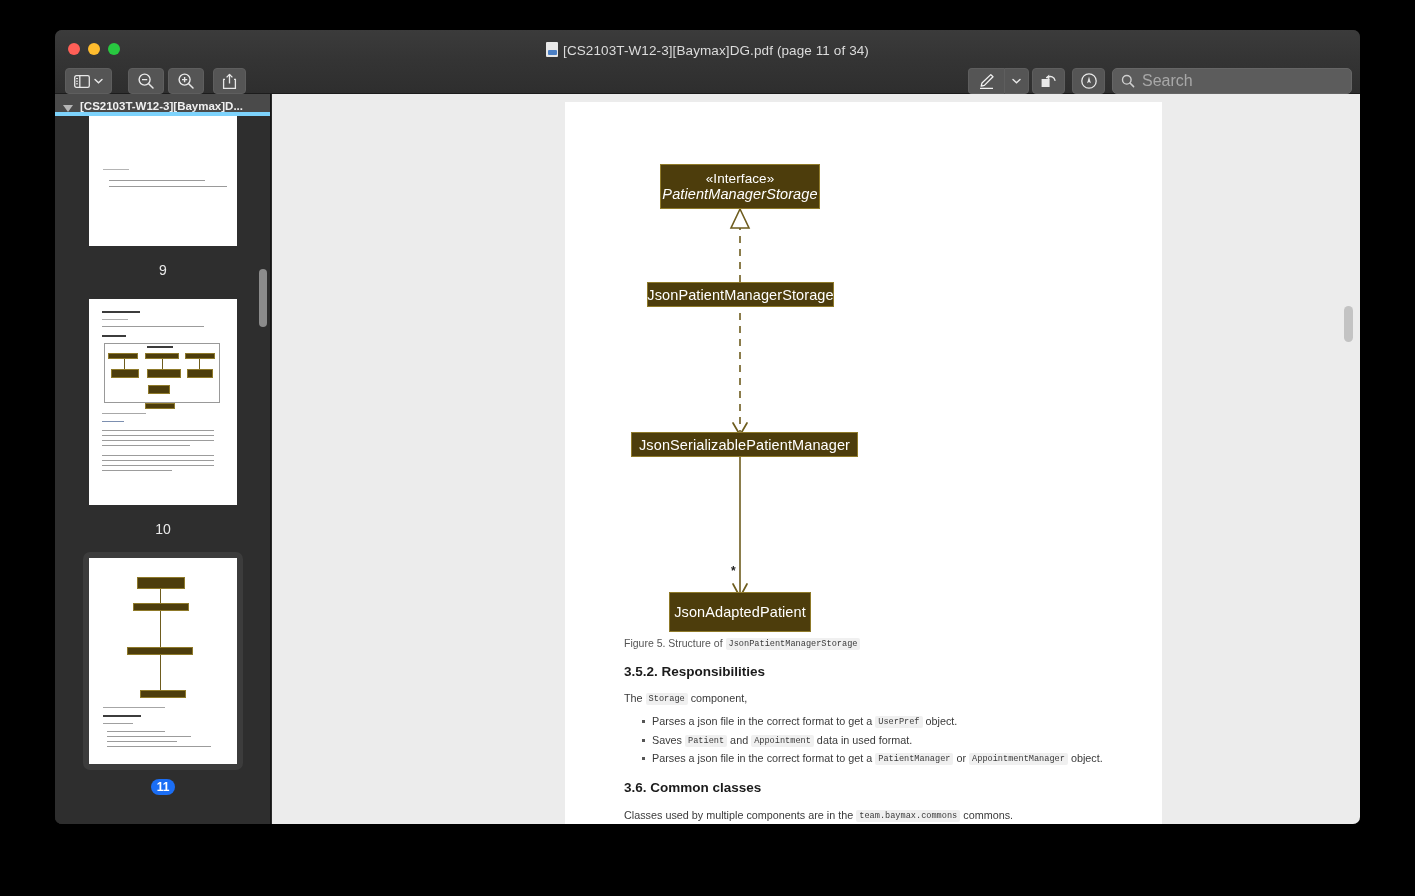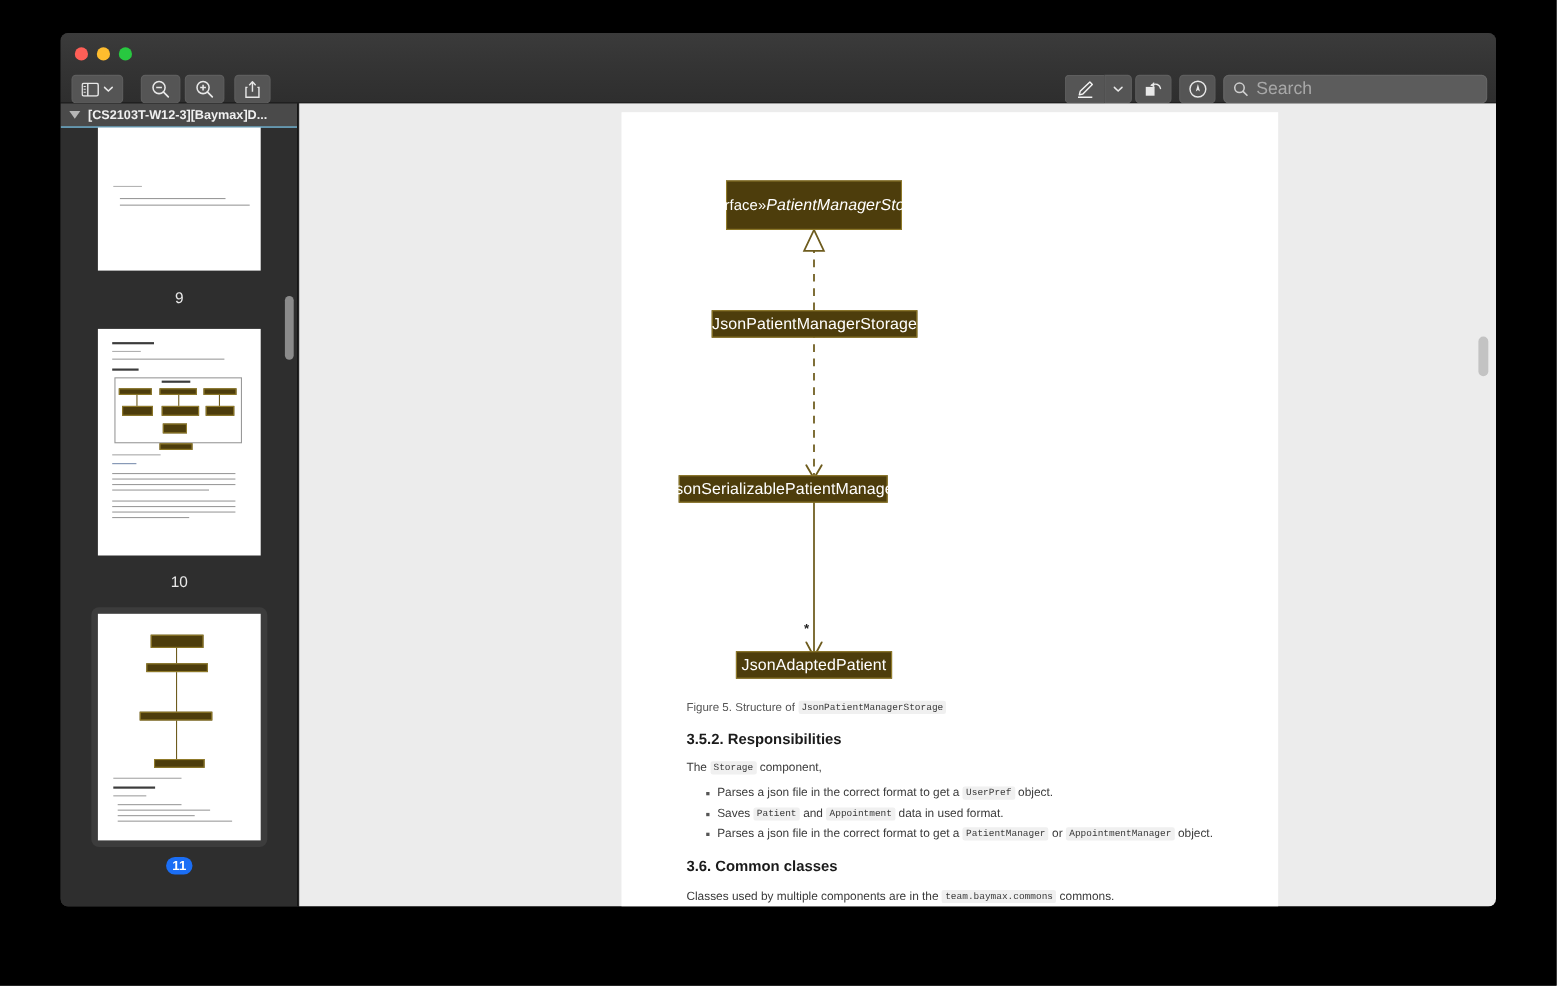--- a/index.html
+++ b/index.html
@@ -98,22 +98,22 @@
   #sidebar {
     position: absolute; left: 0; top: 0;
     width: 216px; height: 100%;
     background: #2e2e2e;
     border-right: 1px solid #151515;
     overflow: hidden;
   }
   #sidebar-header {
     height: 22px; width: 100%;
     background: #4a4a4a;
-    border-bottom: 1px solid #7dd3fc;
-    display: flex; align-items: center;
+    border-bottom: 4px solid #7dd3fc;
+    display: flex; align-items: flex-end;
     padding-left: 8px;
   }
   #sidebar-header .disc {
     width: 0; height: 0; margin-right: 7px;
     border-left: 5px solid transparent;
     border-right: 5px solid transparent;
     border-top: 7px solid #b6b6b6;
   }
   #sidebar-title {
     color: #f0f0f0; font-size: 11.5px; font-weight: bold;
@@ -179,21 +179,21 @@
     background: #c3c3c3; border-radius: 5px;
   }
 
   
   #uml { position: absolute; left: 0; top: 0; width: 597px; height: 540px; }
   .uml-box {
     position: absolute;
     background: #4d3d0c;
     border: 1.2px solid #8f7a2a;
     color: #ffffff;
-    display: flex; flex-direction: row;
+    display: flex; flex-direction: column;
     align-items: center; justify-content: center;
     font-size: 14.5px;
     white-space: nowrap;
     letter-spacing: 0.1px;
   }
   .uml-box .stereo { font-size: 13.5px; line-height: 15px; }
   .uml-box .iname  { font-style: italic; line-height: 16px; }
   .mult {
     position: absolute; color: #222; font-size: 12px; font-weight: bold;
   }
@@ -231,20 +231,23 @@
 </head>
 <body>
 
 <div id="window">
 
   <div id="titlebar">
     <div class="traffic close"></div>
     <div class="traffic min"></div>
     <div class="traffic max"></div>
 
+    <div id="title-center">
+      <span class="docicon"></span><span>[CS2103T-W12-3][Baymax]DG.pdf (page 11 of 34)</span>
+    </div>
 
     <div class="tbtn" id="btn-sidebar">
       <span>
         <svg class="ic" width="16" height="13" viewBox="0 0 16 13">
           <rect x="0.7" y="0.7" width="14.6" height="11.6" rx="1.6" fill="none" stroke="#e8e8e8" stroke-width="1.3"></rect>
           <line x1="5.8" y1="0.7" x2="5.8" y2="12.3" stroke="#e8e8e8" stroke-width="1.3"></line>
           <line x1="2" y1="3.6" x2="4" y2="3.6" stroke="#e8e8e8" stroke-width="1"></line>
           <line x1="2" y1="6.2" x2="4" y2="6.2" stroke="#e8e8e8" stroke-width="1"></line>
           <line x1="2" y1="8.8" x2="4" y2="8.8" stroke="#e8e8e8" stroke-width="1"></line>
         </svg>
@@ -433,25 +436,25 @@
 
           <div class="uml-box" style="left:95px;top:62px;width:160px;height:45px">
             <span class="stereo">«Interface»</span>
             <span class="iname">PatientManagerStorage</span>
           </div>
 
           <div class="uml-box" style="left:82px;top:180px;width:187px;height:25px">
             <span>JsonPatientManagerStorage</span>
           </div>
 
-          <div class="uml-box" style="left:52px;top:330px;width:190px;height:25px">
+          <div class="uml-box" style="left:66px;top:330px;width:227px;height:25px">
             <span>JsonSerializablePatientManager</span>
           </div>
 
-          <div class="uml-box" style="left:104px;top:490px;width:142px;height:25px">
+          <div class="uml-box" style="left:104px;top:490px;width:142px;height:40px">
             <span>JsonAdaptedPatient</span>
           </div>
 
           <div class="mult" style="left:166px;top:462px">*</div>
         </div>
 
         <div class="doc-text figcap" style="left:59px;top:535px">
           <span>Figure 5. Structure of </span><code class="inline">JsonPatientManagerStorage</code>
         </div>
 

